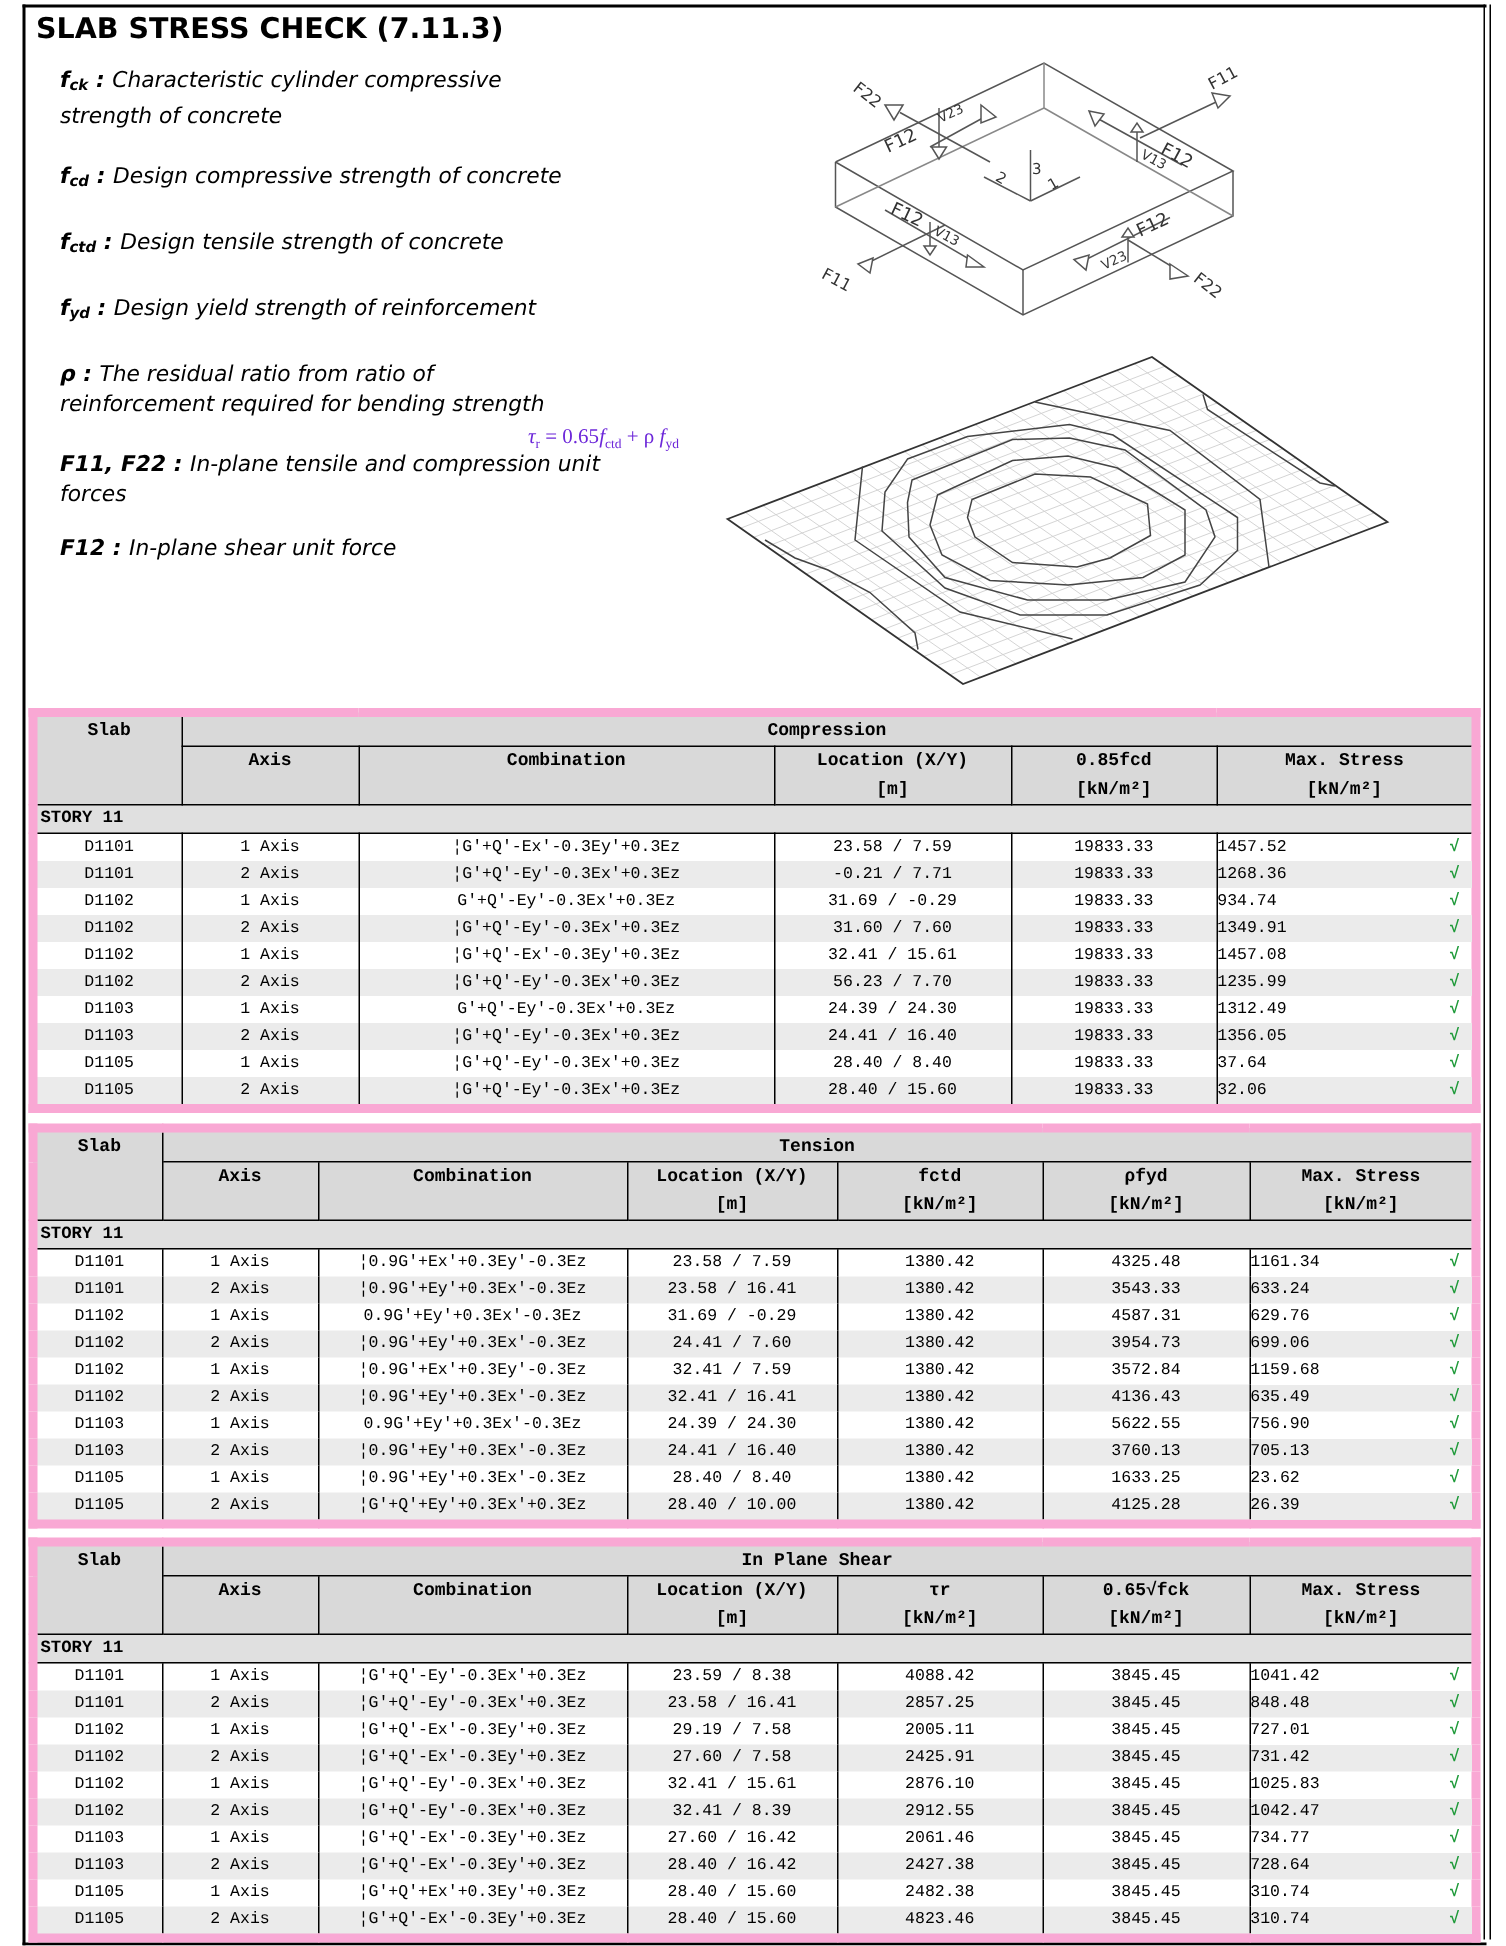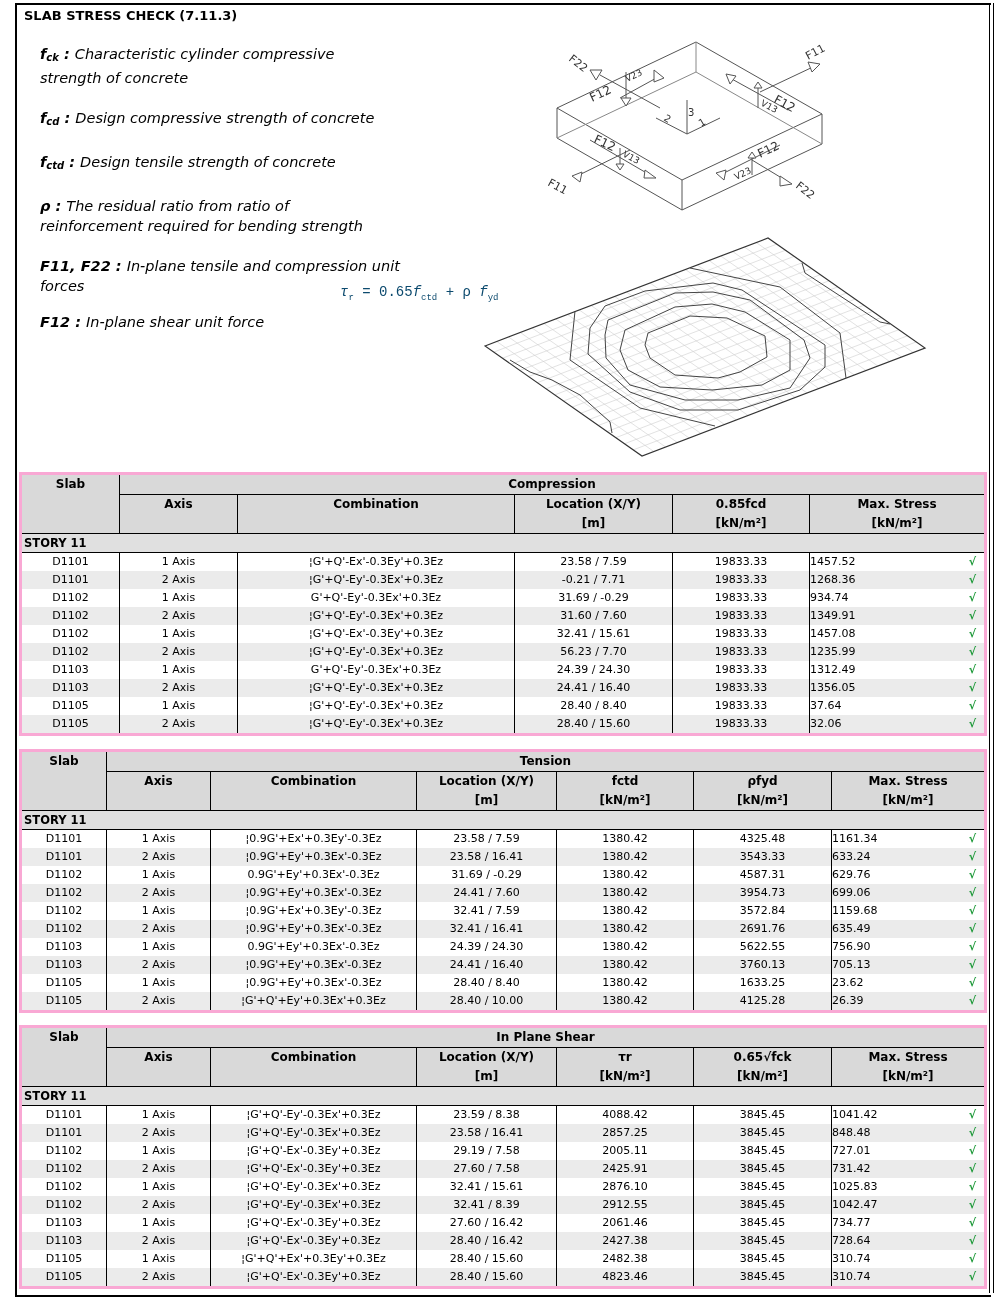--- a/index.html
+++ b/index.html
@@ -2,52 +2,53 @@
 <html><head>
 <meta charset="utf-8">
 <style>
   html, body { margin: 0; padding: 0; background: #ffffff; }
   body { width: 1004px; height: 1297px; position: relative; overflow: hidden;
          font-family: "DejaVu Sans", sans-serif; color: #000; }
   .frame { position: absolute; left: 15px; top: 3px; width: 974px; height: 1290px;
            border-left: 2px solid #000; border-top: 2px solid #000; border-bottom: 2px solid #000; }
   .frame-right { position: absolute; left: 989px; top: 3px; width: 3px; height: 1290px;
            border-left: 1px solid #000; border-right: 1px solid #000; }
-  .title { position: absolute; left: 24px; top: 8px; font-weight: bold; font-size: 13px; }
+  .title { position: absolute; left: 24px; top: 8px; font-weight: bold; font-size: 19px; }
   .defs { position: absolute; left: 40px; top: 44px; width: 440px; font-size: 14.5px; font-style: italic; line-height: 20px; }
   .def { margin-bottom: 20px; }
   .def .sym { font-weight: bold; }
   .def .sym sub { font-size: 10px; vertical-align: -2px; }
-  .formula { position: absolute; left: 340px; top: 284px; font-family: Liberation Mono, monospace; font-size: 14px; color: #0c4a6e; }
+  .formula { position: absolute; left: 352px; top: 284px; font-family: Liberation Serif, serif; font-size: 14px; color: #6d28d9; }
   .formula sub { font-size: 9px; }
   .diagram { position: absolute; }
   table.res { position: absolute; left: 19px; border-collapse: collapse; font-size: 11px; width: 968px; }
   table.res th { background: #d9d9d9; font-weight: bold; font-size: 12px; border: 1px solid #000; padding: 0; line-height: 19px; text-align: center; }
   table.res td { border-left: 1px solid #000; border-right: 1px solid #000; text-align: center; padding: 0; height: 18px; line-height: 18px; }
   table.res tr.story td { background: #e0e0e0; font-weight: bold; font-size: 11.5px; text-align: left; padding-left: 2px; border-top: 1px solid #000; border-bottom: 1px solid #000; }
   table.res tr.alt td { background: #ebebeb; }
   table.res tr.last td { border-bottom: 1px solid #000; }
-  table.res { border: 3px solid #f9a8d4; }
+  table.res { border: 6px solid #f9a8d4; font-family: Liberation Mono, monospace; }
   td.ms { position: relative; }
   td.ms .val { display: inline-block; width: 100%; text-align: left; }
   td.ms .ok { position: absolute; right: 8px; top: 0; color: #1f9a3a; font-weight: bold; }
   .hsub { display: block; }
 </style>
 </head>
 <body>
 
 <div class="frame"></div>
 <div class="frame-right"></div>
 
 <div class="title">SLAB STRESS CHECK (7.11.3)</div>
 
 <div class="defs">
   <div class="def" style="width:320px"><span class="sym"><span>f</span><sub>ck</sub><span> : </span></span><span>Characteristic cylinder compressive strength of concrete</span></div>
   <div class="def"><span class="sym"><span>f</span><sub>cd</sub><span> : </span></span><span>Design compressive strength of concrete</span></div>
   <div class="def"><span class="sym"><span>f</span><sub>ctd</sub><span> : </span></span><span>Design tensile strength of concrete</span></div>
+  <div class="def"><span class="sym"><span>f</span><sub>yd</sub><span> : </span></span><span>Design yield strength of reinforcement</span></div>
   <div class="def" style="width:350px"><span class="sym"><span>ρ</span><span> : </span></span><span>The residual ratio from ratio of reinforcement required for bending strength</span></div>
   <div class="def" style="margin-bottom:16px;width:360px"><span class="sym"><span>F11, F22</span><span> : </span></span><span>In-plane tensile and compression unit forces</span></div>
   <div class="def"><span class="sym"><span>F12</span><span> : </span></span><span>In-plane shear unit force</span></div>
 </div>
 
 <div class="formula">
   <i>τ</i><sub>r</sub><span> = 0.65</span><i>f</i><sub>ctd</sub><span> + ρ </span><i>f</i><sub>yd</sub>
 </div>
 
 <svg class="diagram" style="left:530px;top:30px" width="320" height="190" viewBox="0 0 320 190">
@@ -372,21 +373,21 @@
         <td>1380.42</td>
         <td>3572.84</td>
         <td class="ms"><span class="val">1159.68</span><span class="ok" style="color: rgb(31, 154, 58);">√</span></td>
       </tr>
       <tr class="alt">
         <td>D1102</td>
         <td>2 Axis</td>
         <td>¦0.9G'+Ey'+0.3Ex'-0.3Ez</td>
         <td>32.41 / 16.41</td>
         <td>1380.42</td>
-        <td>2691.76</td>
+        <td>4136.43</td>
         <td class="ms"><span class="val">635.49</span><span class="ok" style="color: rgb(31, 154, 58);">√</span></td>
       </tr>
       <tr>
         <td>D1103</td>
         <td>1 Axis</td>
         <td>0.9G'+Ey'+0.3Ex'-0.3Ez</td>
         <td>24.39 / 24.30</td>
         <td>1380.42</td>
         <td>5622.55</td>
         <td class="ms"><span class="val">756.90</span><span class="ok" style="color: rgb(31, 154, 58);">√</span></td>

